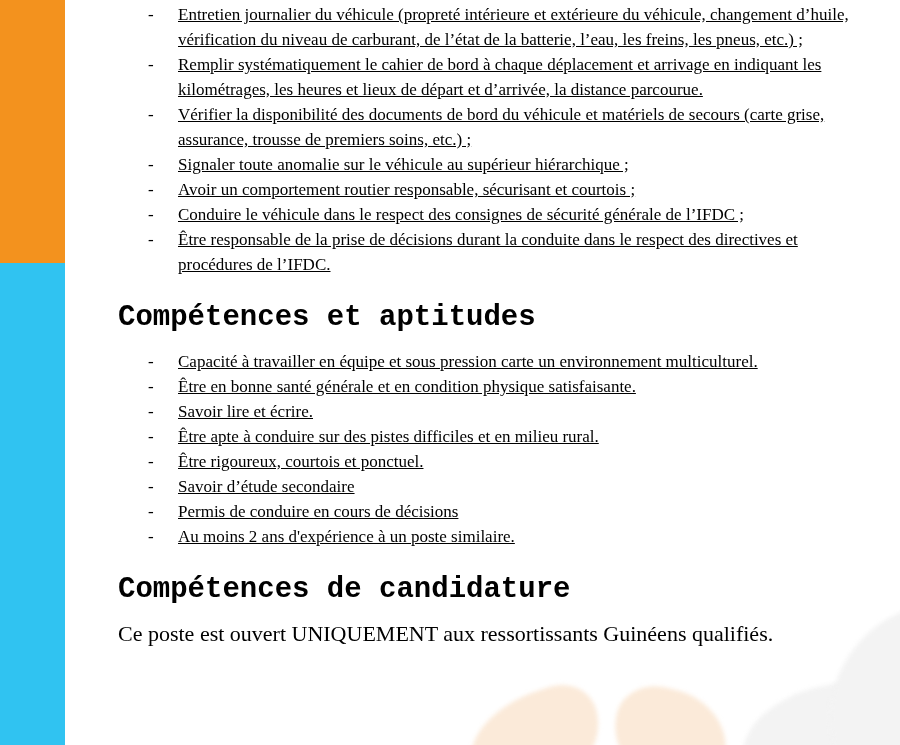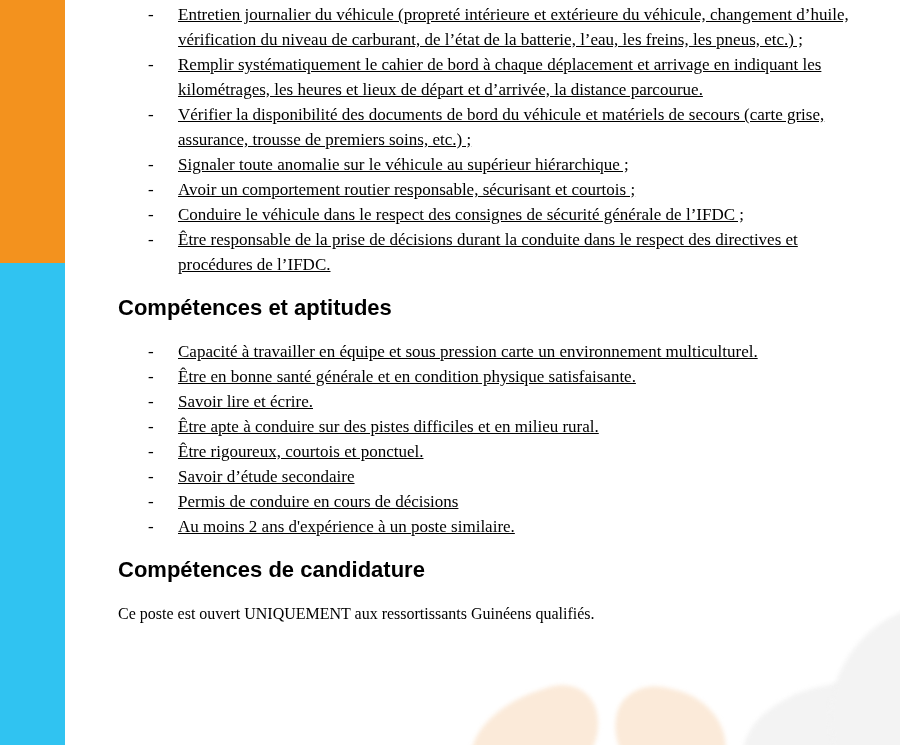--- a/index.html
+++ b/index.html
@@ -34,26 +34,26 @@
   }
   .dash-list{
     list-style:none;margin:0;padding:0 0 0 30px;
     font-size:17px;line-height:25px;
   }
   .dash-list li{display:flex;}
   .dash-list .dash{flex:0 0 30px;}
   .dash-list .li-text{flex:1;text-decoration:underline;}
 
   h2.section-heading{
-    font-size:22px;line-height:30px;font-weight:bold;
-    margin:16px 0 16px 0;
-    font-family:Liberation Sans, sans-serif;
+    font-size:29px;line-height:30px;font-weight:bold;
+    margin:26px 0 16px 0;
+    font-family:Liberation Mono, monospace;
   }
   p.body-paragraph{
-    font-size:16px;line-height:25px;margin:8px 0 0 0;
+    font-size:22px;line-height:25px;margin:8px 0 0 0;
   }
 </style>
 </head>
 <body>
 
 <div class="page">
 
   <div class="accent-bar orange"></div>
   <div class="accent-bar blue"></div>
 

